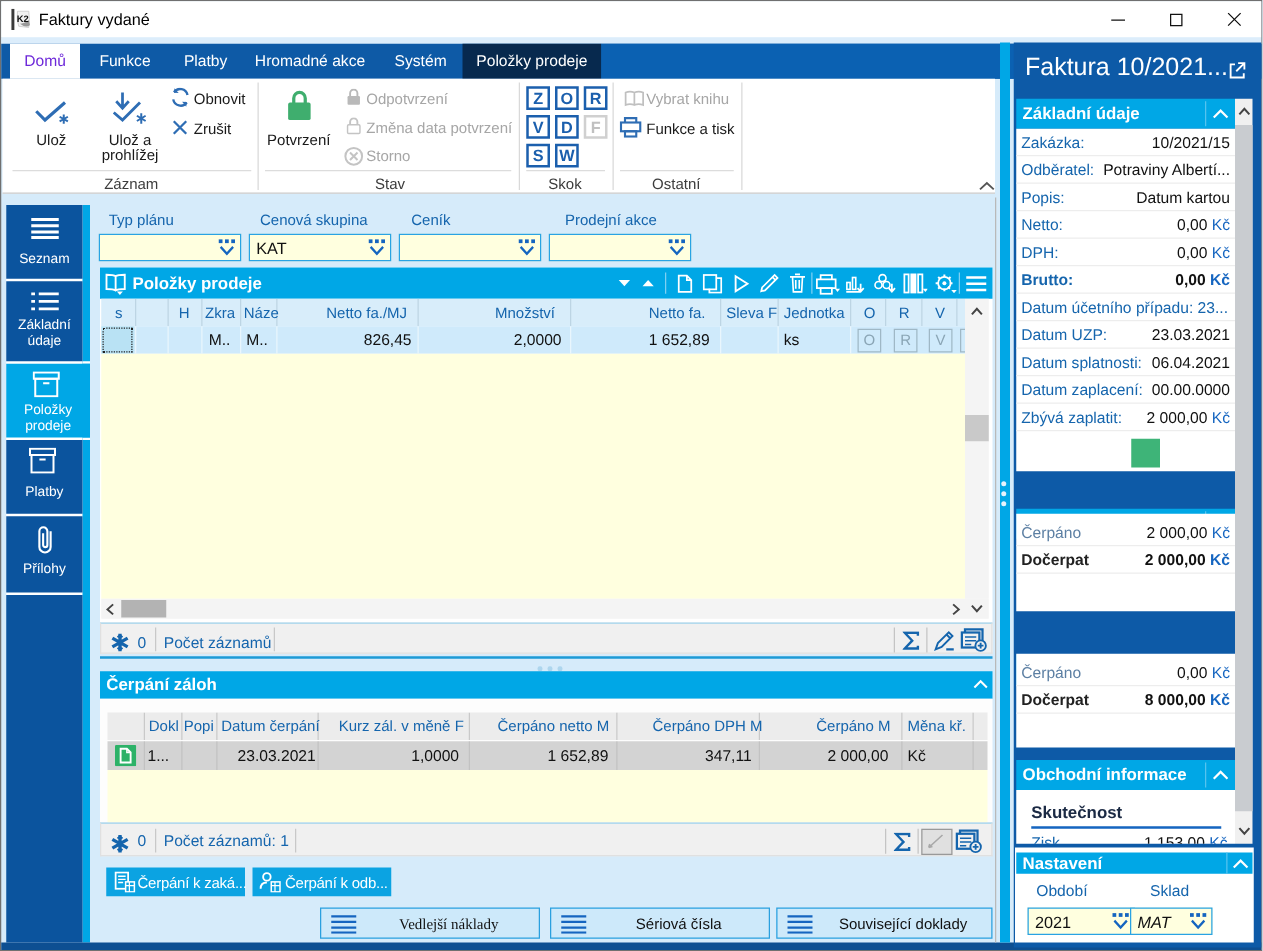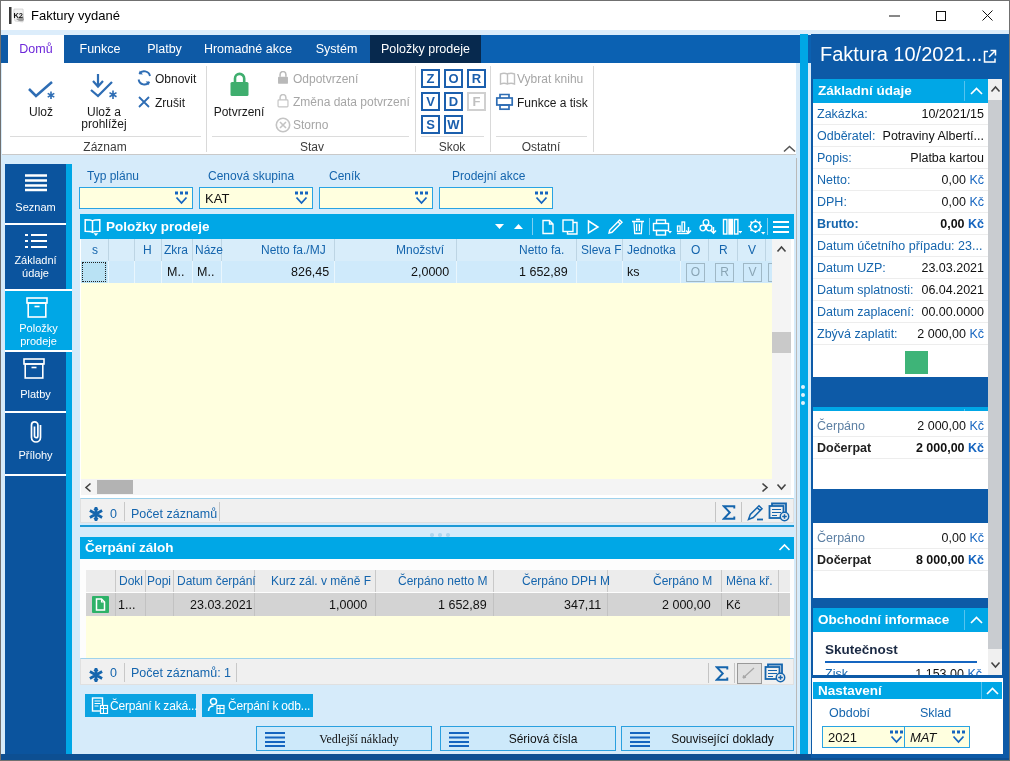--- a/index.html
+++ b/index.html
@@ -571,21 +571,21 @@
   <div class="prow" style="top:0">
           <span class="pl">Zakázka:</span>
           <span class="pv">10/2021/15</span>
         </div>
   <div class="prow" style="top:22px">
           <span class="pl">Odběratel:</span>
           <span class="pv">Potraviny Albertí...</span>
         </div>
   <div class="prow" style="top:44px">
           <span class="pl">Popis:</span>
-          <span class="pv">Platba kartou</span>
+          <span class="pv">Datum kartou</span>
         </div>
   <div class="prow" style="top:66px">
           <span class="pl">Netto:</span>
           <span class="pv">0,00 <span class="kc">Kč</span></span>
         </div>
   <div class="prow" style="top:88px">
           <span class="pl">DPH:</span>
           <span class="pv">0,00 <span class="kc">Kč</span></span>
         </div>
   <div class="prow" style="top:110px;font-weight:bold;">

